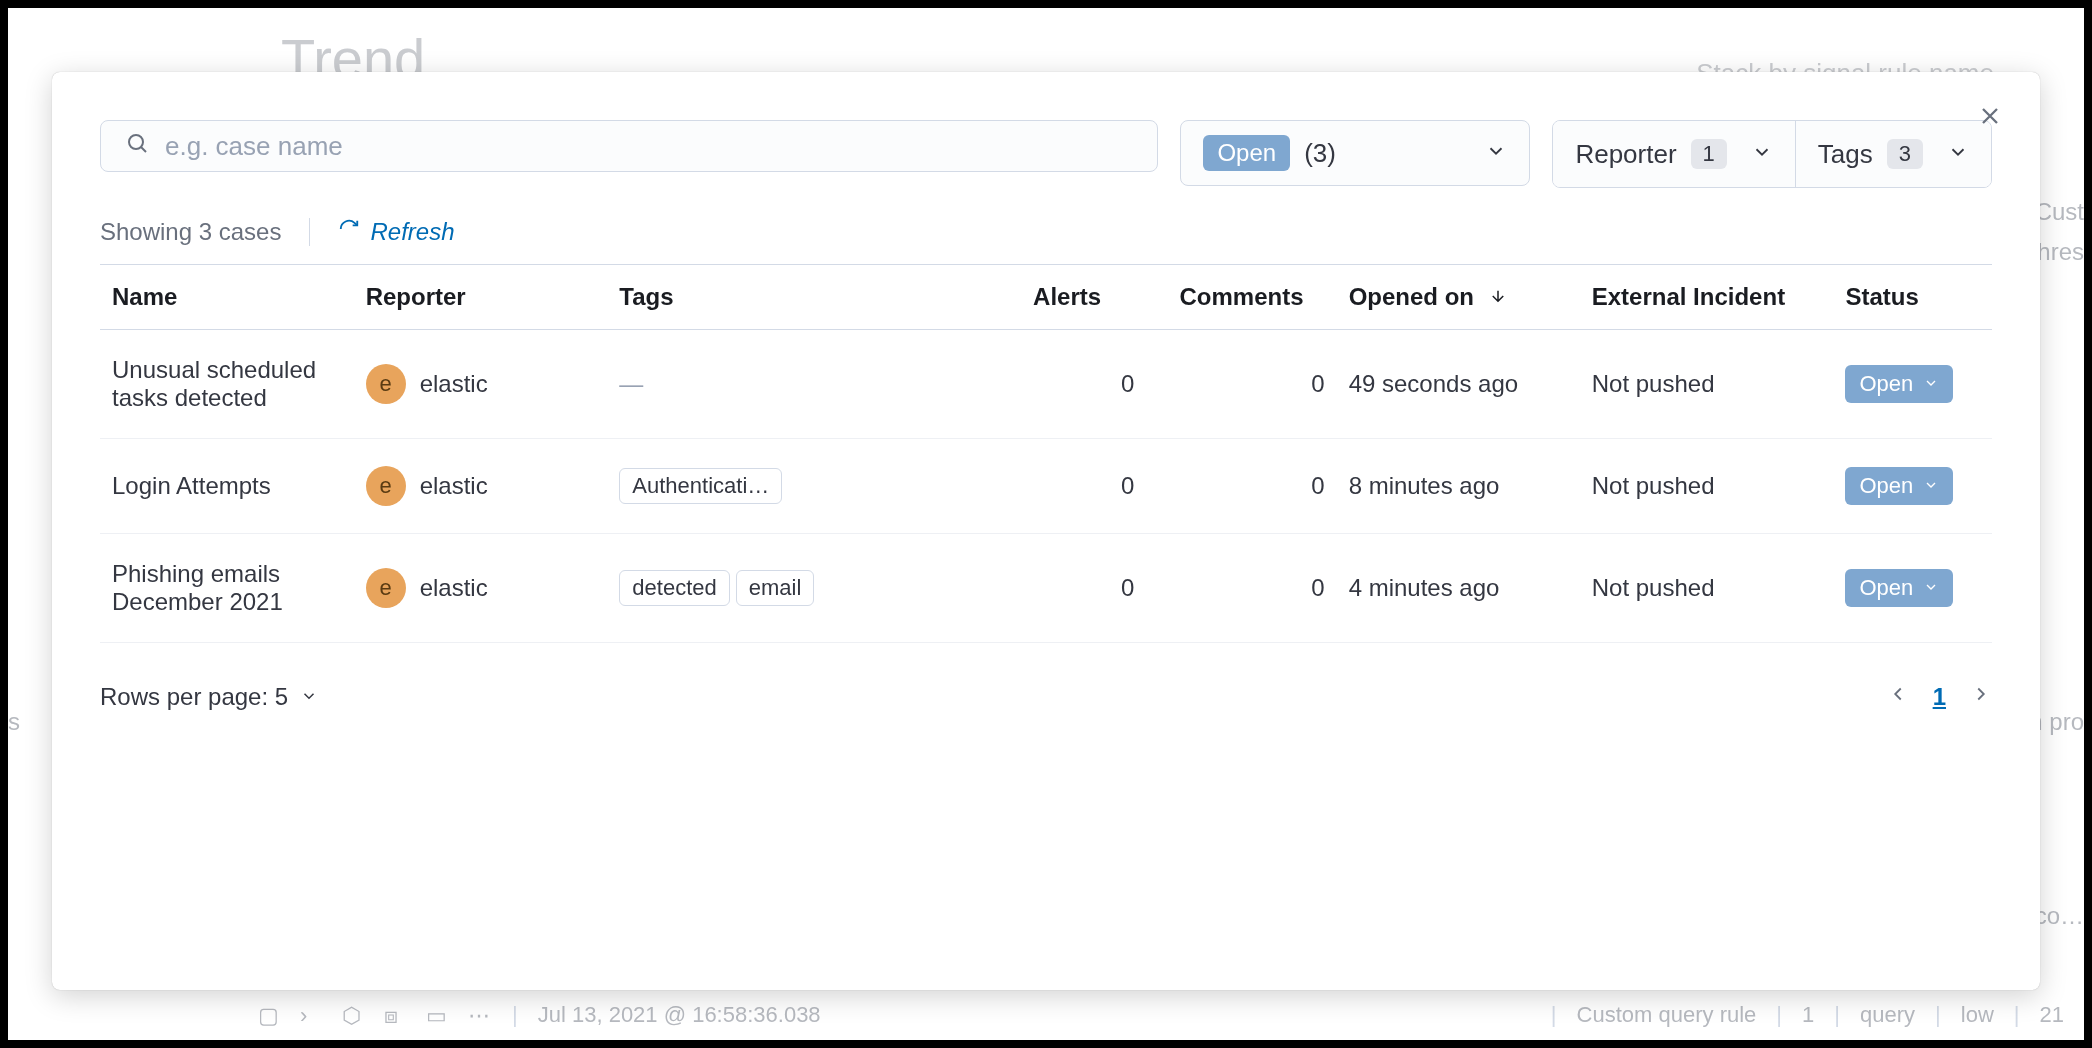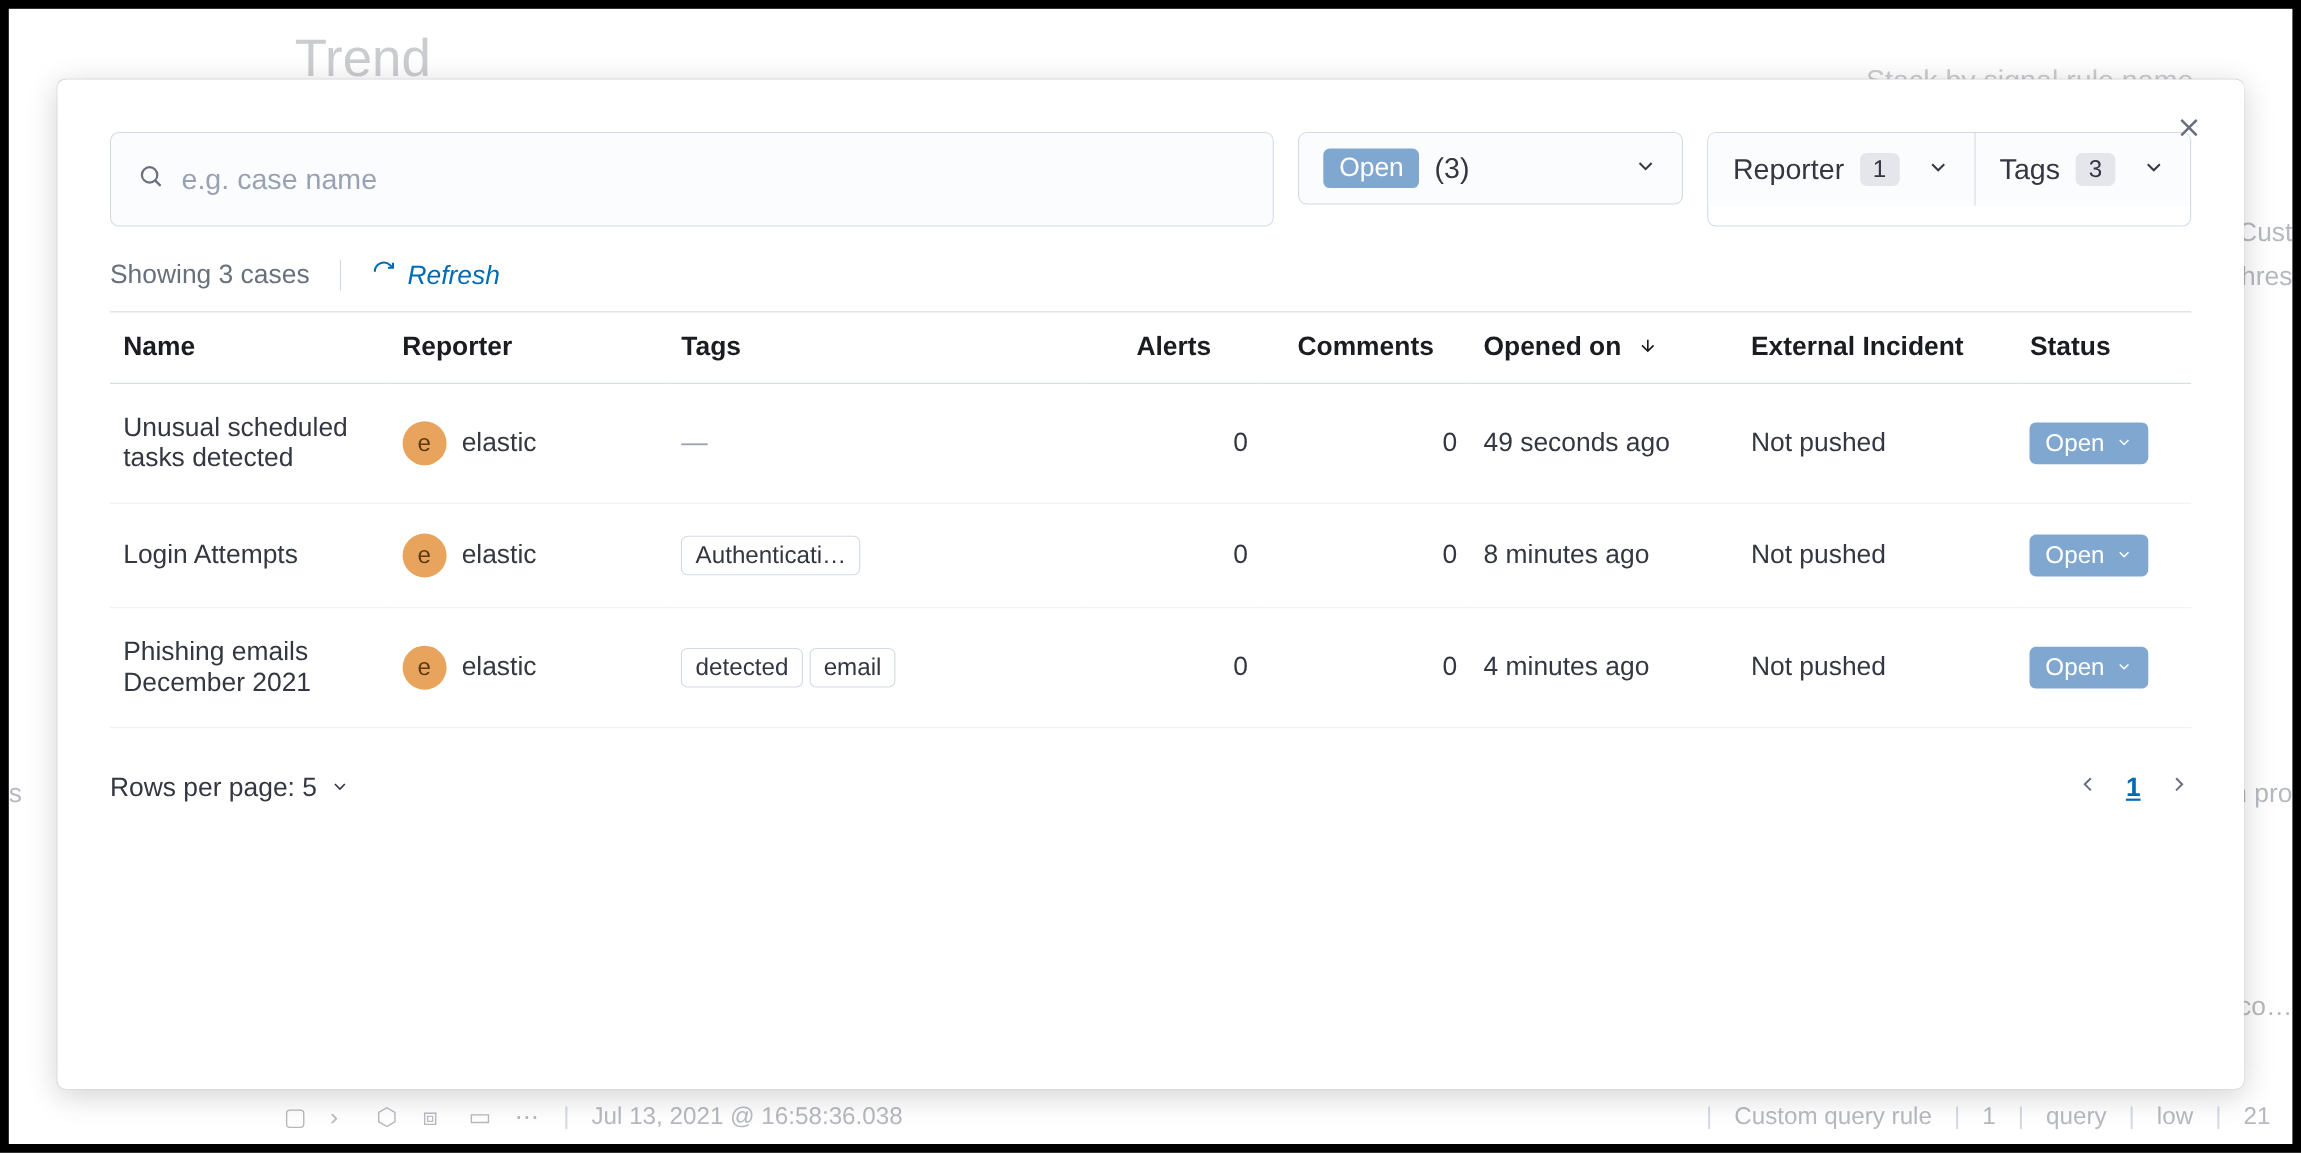--- a/index.html
+++ b/index.html
@@ -9,22 +9,22 @@
     color: #343741;
     width: 2092px;
     height: 1048px;
     position: relative;
     overflow: hidden;
     border: 8px solid #000;
   }
   .bg-hint-trend {
     position: absolute;
     top: 18px;
-    left: 260px;
-    font-size: 48px;
+    left: 273px;
+    font-size: 56px;
     color: #caccd0;
     font-weight: 400;
   }
   .bg-hint-stack {
     position: absolute;
     top: 50px;
     right: 90px;
     font-size: 26px;
     color: #caccd0;
   }
@@ -111,21 +111,21 @@
   }
   .search-box {
     flex: 1;
     display: flex;
     align-items: center;
     gap: 16px;
     border: 1px solid #d3dae6;
     background: #fbfcfd;
     border-radius: 8px;
     padding: 0 24px;
-    height: 86px;
+    height: 52px;
     font-size: 26px;
     color: #69707d;
   }
   .search-box input {
     border: none;
     background: transparent;
     outline: none;
     flex: 1;
     font-size: 26px;
     color: #343741;

